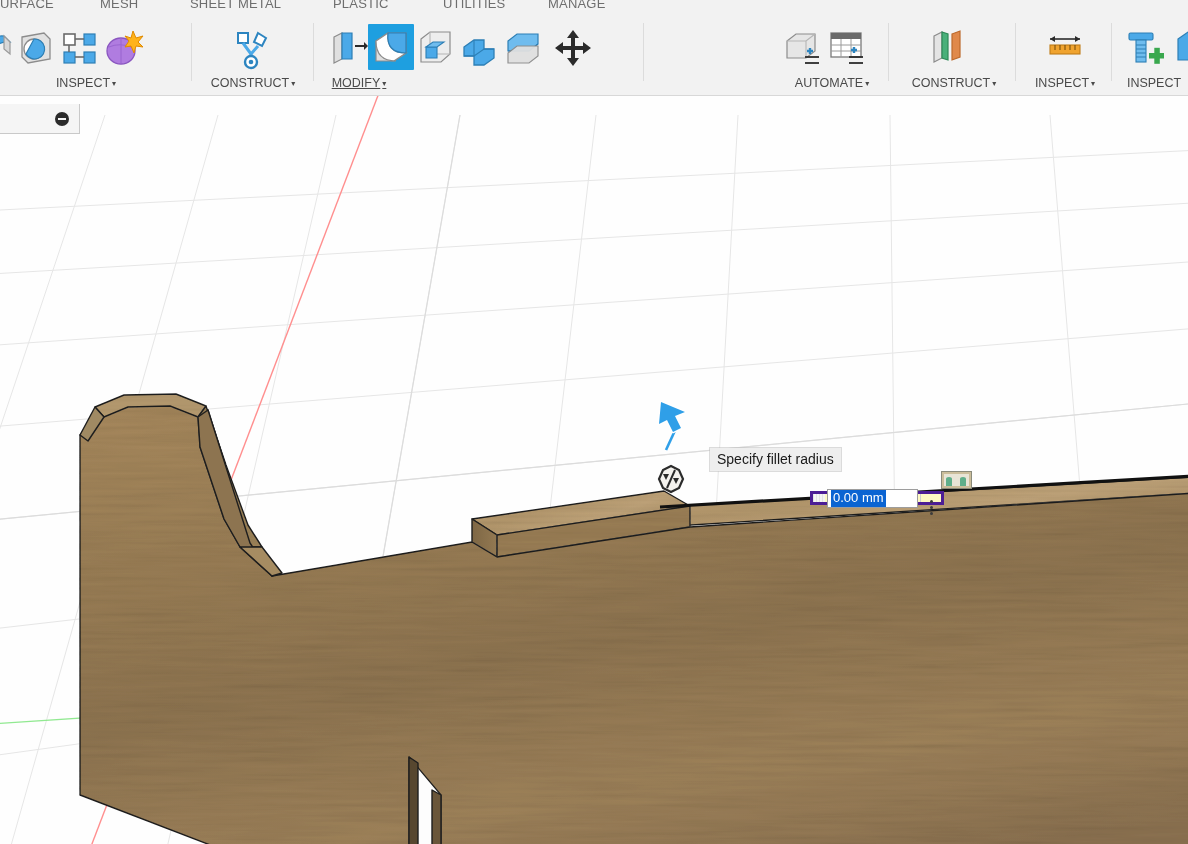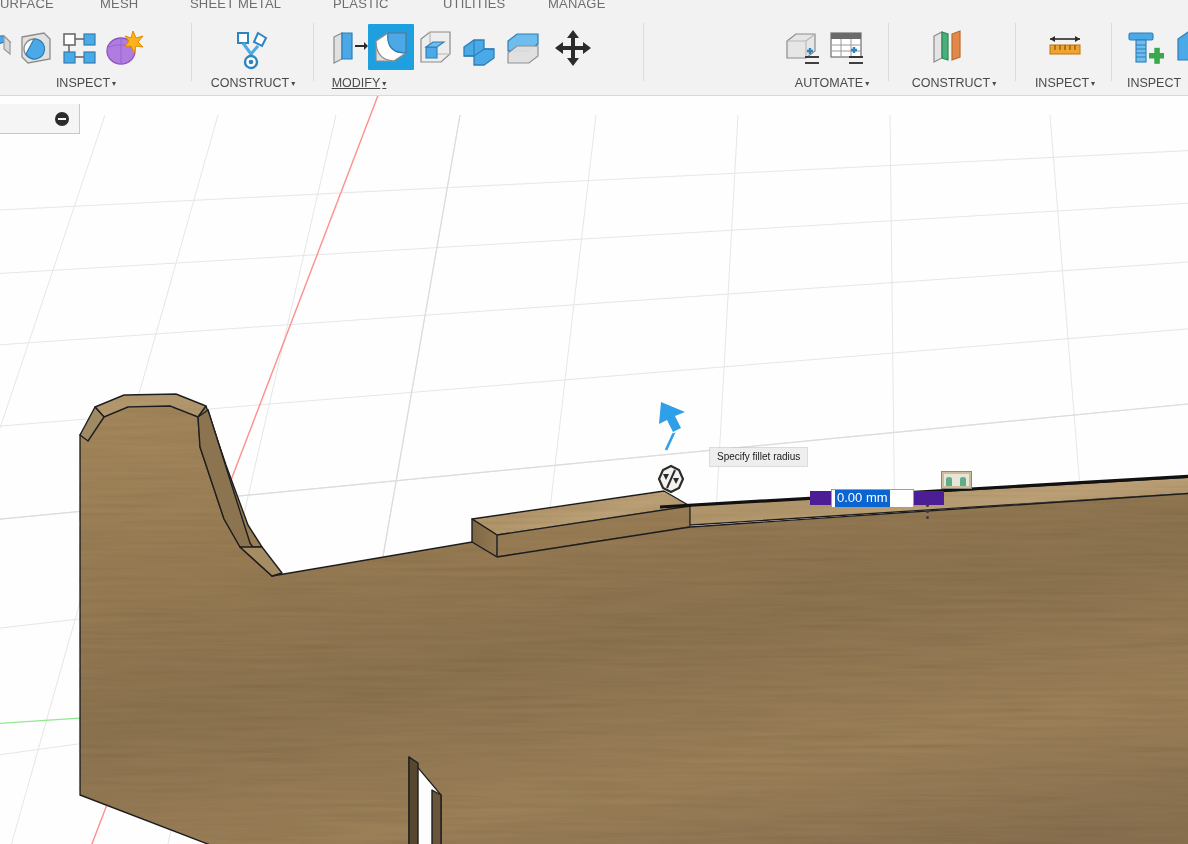--- a/index.html
+++ b/index.html
@@ -38,25 +38,25 @@
   #mini-panel{position:absolute;left:0;top:104px;width:80px;height:30px;
     background:#f5f5f5;border:1px solid #c9c9c9;border-left:none;
     border-top:none;z-index:30;box-sizing:border-box;}
   #mini-panel .dot{position:absolute;right:10px;top:8px;width:14px;height:14px;
     border-radius:50%;background:#2b2b2b;}
   #mini-panel .dot::after{content:"";position:absolute;left:3px;top:6px;
     width:8px;height:2px;background:#f5f5f5;}
 
   
   #tooltip{position:absolute;left:710px;top:448px;padding:3px 7px 4px;
-    background:#eeeeee;color:#1a1a1a;font-size:10px;white-space:nowrap;z-index:35;
+    background:#eeeeee;color:#1a1a1a;font-size:14px;white-space:nowrap;z-index:35;
     box-shadow:0 0 0 1px rgba(190,190,190,.55);}
 
   #radius-input{position:absolute;left:810px;top:491px;width:134px;height:14px;
-    background:#fef9c3;border:7px solid #4c1d95;box-sizing:border-box;z-index:36;
+    background:#fef9c3;border:3px solid #4c1d95;box-sizing:border-box;z-index:36;
     display:flex;align-items:center;}
   #radius-grip{width:12px;height:100%;flex:0 0 12px;
     background:repeating-linear-gradient(to right,#e3e3e3 0 1px,#f5f5f5 1px 3px);}
   #radius-field{flex:1;height:19px;margin:0 2px;background:#ffffff;
     border:1px solid #9d9d9d;display:flex;align-items:center;box-sizing:border-box;
     overflow:hidden;}
   #radius-value{background:#0a64d2;color:#ffffff;font-size:13px;
     padding:1px 2px 2px;white-space:nowrap;margin-left:3px;line-height:15px;}
   #radius-menu{width:20px;height:100%;flex:0 0 20px;position:relative;
     border-left:1px solid #cfcfcf;}

